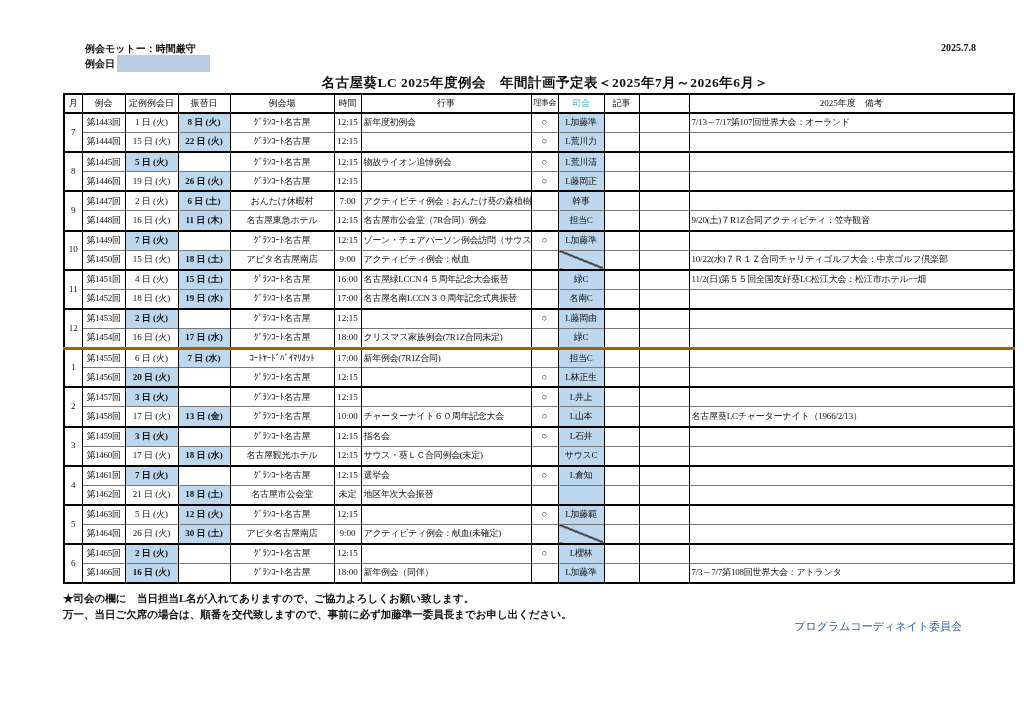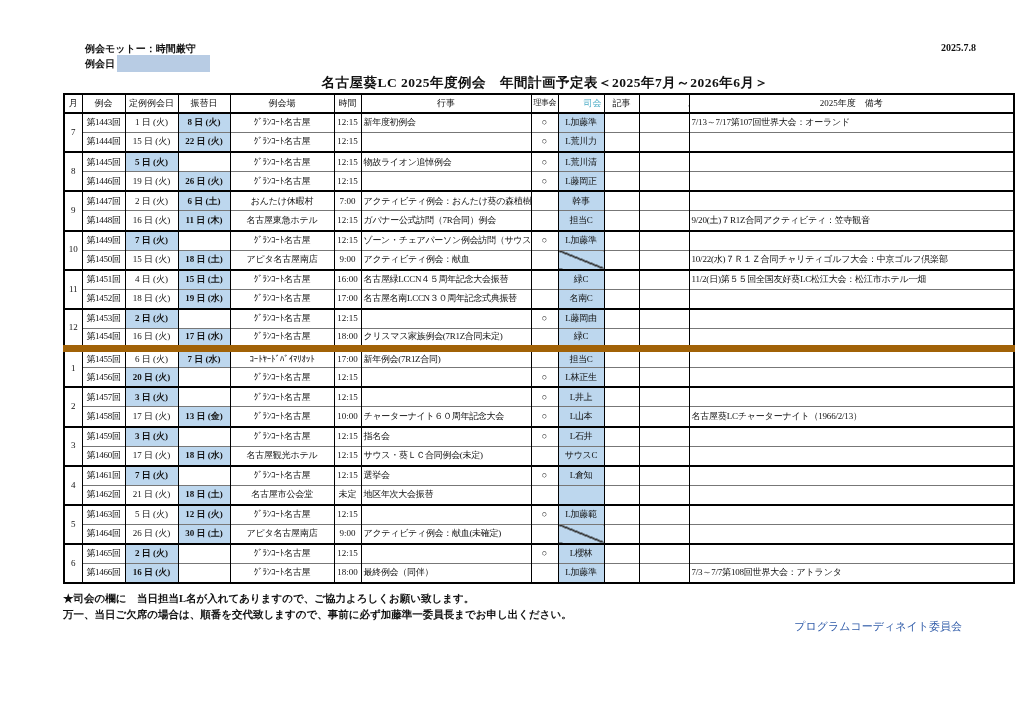--- a/index.html
+++ b/index.html
@@ -30,24 +30,24 @@
     border-left:1px solid #000;border-right:1px solid #000;border-top:1px solid #777;
     padding:0 2px;line-height:1.05;vertical-align:middle;text-align:center;
     overflow:hidden;white-space:nowrap;
   }
   .sched thead th{
     height:19px;font-size:9px;font-weight:normal;
     border-top:2px solid #000;border-bottom:2px solid #000;background:#fff;
   }
   .sched thead th.th-board{font-size:8px;letter-spacing:-0.5px;}
   .sched thead th.th-speech{font-size:10px;letter-spacing:-0.5px;padding-left:48px;}
-  .sched thead th.th-mc{color:var(--mc-header);text-align:right;}
+  .sched thead th.th-mc{color:var(--mc-header);}
   .sched tbody td{height:19.6px;font-size:9px;}
   tr.month-start td{border-top:2px solid #000;}
-  tr.half td{border-top:7px solid #a16207;}
+  tr.half td{border-top:3px solid #a16207;}
   td.c-month{font-size:10px;}
   td.c-no{font-size:7.5px;letter-spacing:-0.3px;}
   td.c-date{font-size:9px;}
   td.hl{background:var(--highlight);font-weight:bold;}
   td.c-venue{font-size:8px;letter-spacing:-0.2px;}
   td.c-time{font-size:8.5px;}
   td.c-event{text-align:left;font-size:8.5px;letter-spacing:-0.3px;margin-left:11px;}
   td.c-board{font-size:10px;}
   td.c-mc{background:var(--mc-fill);font-size:8.5px;letter-spacing:-0.3px;}
   td.c-mc.slash{
@@ -170,21 +170,21 @@
           <td class="c-article"></td>
           <td class="c-speech"></td>
           <td class="c-remarks"></td>
         </tr>
         <tr>
           <td class="c-no">第1448回</td>
           <td class="c-date">16 日 (火)</td>
           <td class="c-date hl">11 日 (木)</td>
           <td class="c-venue">名古屋東急ホテル</td>
           <td class="c-time">12:15</td>
-          <td class="c-event">ガバナー公式訪問（7R合同）例会</td>
+          <td class="c-event">名古屋市公会堂（7R合同）例会</td>
           <td class="c-board"></td>
           <td class="c-mc">担当C</td>
           <td class="c-article"></td>
           <td class="c-speech"></td>
           <td class="c-remarks">9/20(土)７R1Z合同アクティビティ：笠寺観音</td>
         </tr>
         <tr class="month-start">
           <td class="c-month" rowspan="2">10</td>
           <td class="c-no">第1449回</td>
           <td class="c-date hl">7 日 (火)</td>
@@ -413,21 +413,21 @@
           <td class="c-article"></td>
           <td class="c-speech"></td>
           <td class="c-remarks"></td>
         </tr>
         <tr>
           <td class="c-no">第1466回</td>
           <td class="c-date hl">16 日 (火)</td>
           <td class="c-date"></td>
           <td class="c-venue">ｸﾞﾗﾝｺｰﾄ名古屋</td>
           <td class="c-time">18:00</td>
-          <td class="c-event">最終例会（同伴）</td>
+          <td class="c-event">新年例会（同伴）</td>
           <td class="c-board"></td>
           <td class="c-mc">L加藤準</td>
           <td class="c-article"></td>
           <td class="c-speech"></td>
           <td class="c-remarks">7/3～7/7第108回世界大会：アトランタ</td>
         </tr>
       </tbody>
   </table>
 
   <div class="note1">★司会の欄に　当日担当L名が入れてありますので、ご協力よろしくお願い致します。</div>

